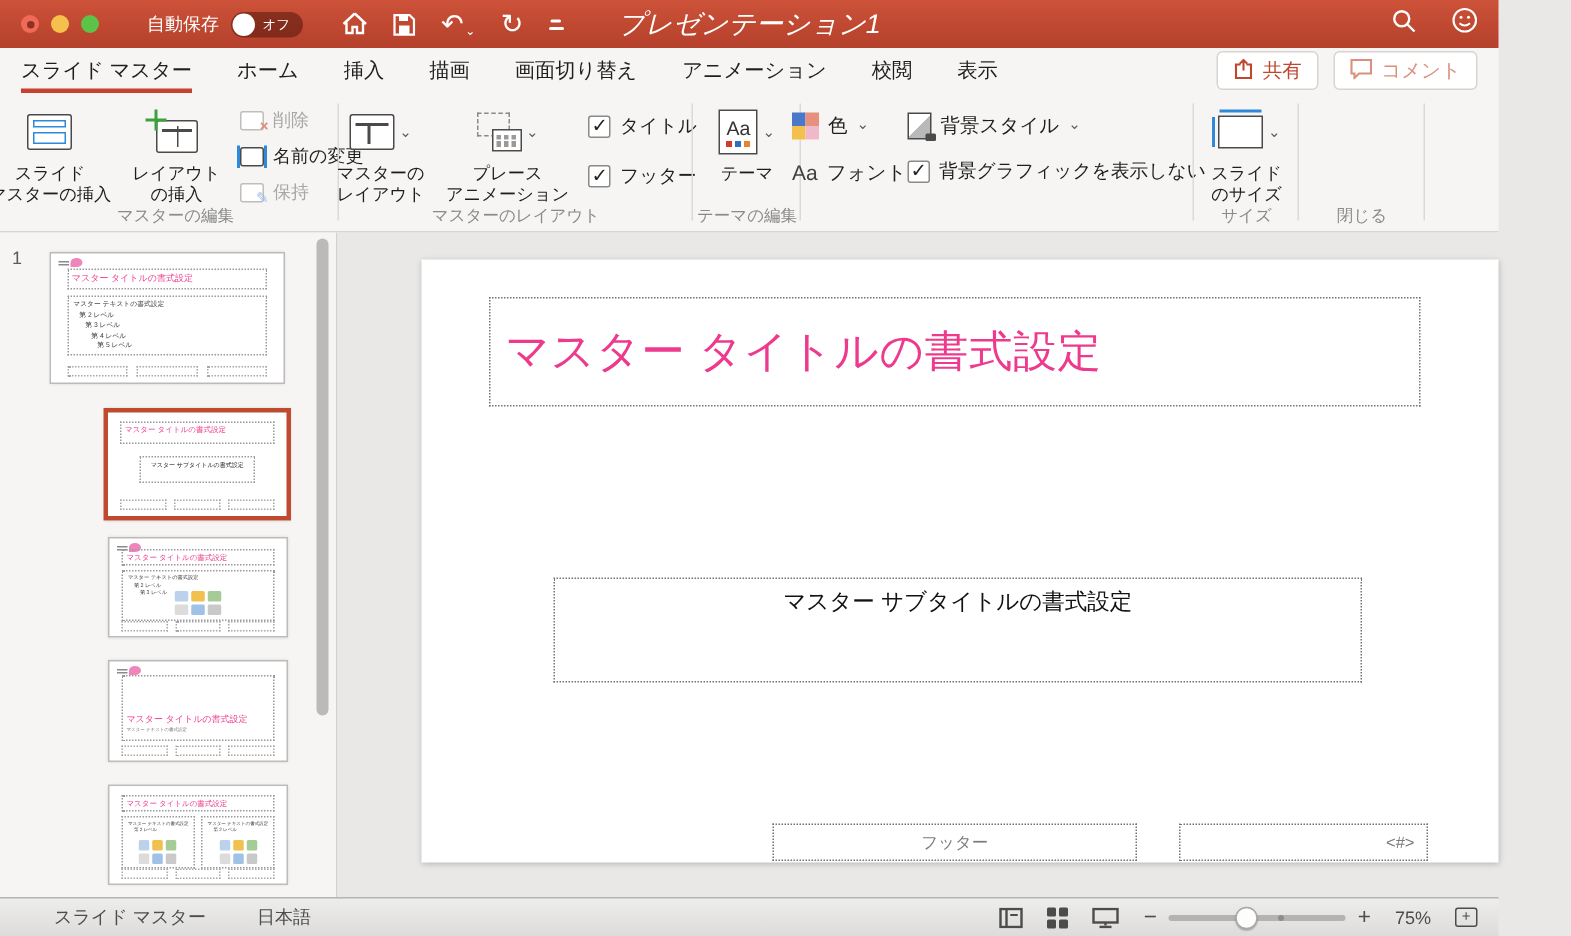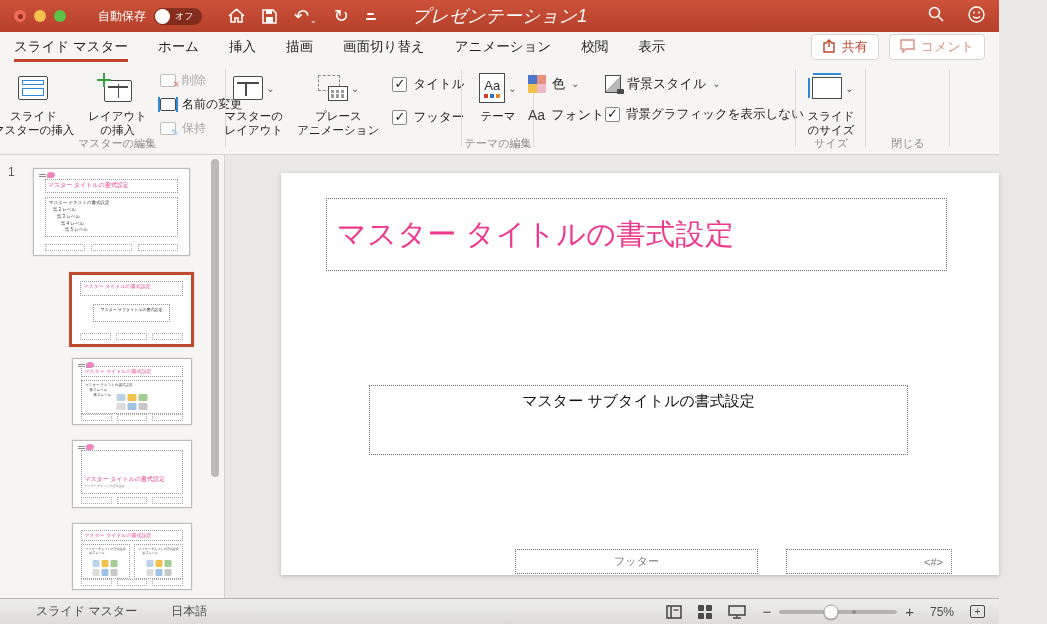--- a/index.html
+++ b/index.html
@@ -331,20 +331,21 @@
       <div class="smallcol" style="gap:16px; margin-top:14px;">
         <div class="cbrow">
           <span class="checkbox checked"></span>
           <span>タイトル</span>
         </div>
         <div class="cbrow">
           <span class="checkbox checked"></span>
           <span>フッター</span>
         </div>
       </div>
+      <div class="rgroup-label">マスターのレイアウト</div>
     </div>
 
     <div class="rgroup" style="width:72px;">
       <div class="bigbtn">
         <div class="iconbox">
           <span class="ic ic-theme">
             <span class="aa">Aa</span>
             <span class="dots">
                 <i style="background:#d43b2a;"></i>
                 <i style="background:#2e6fbe;"></i>

